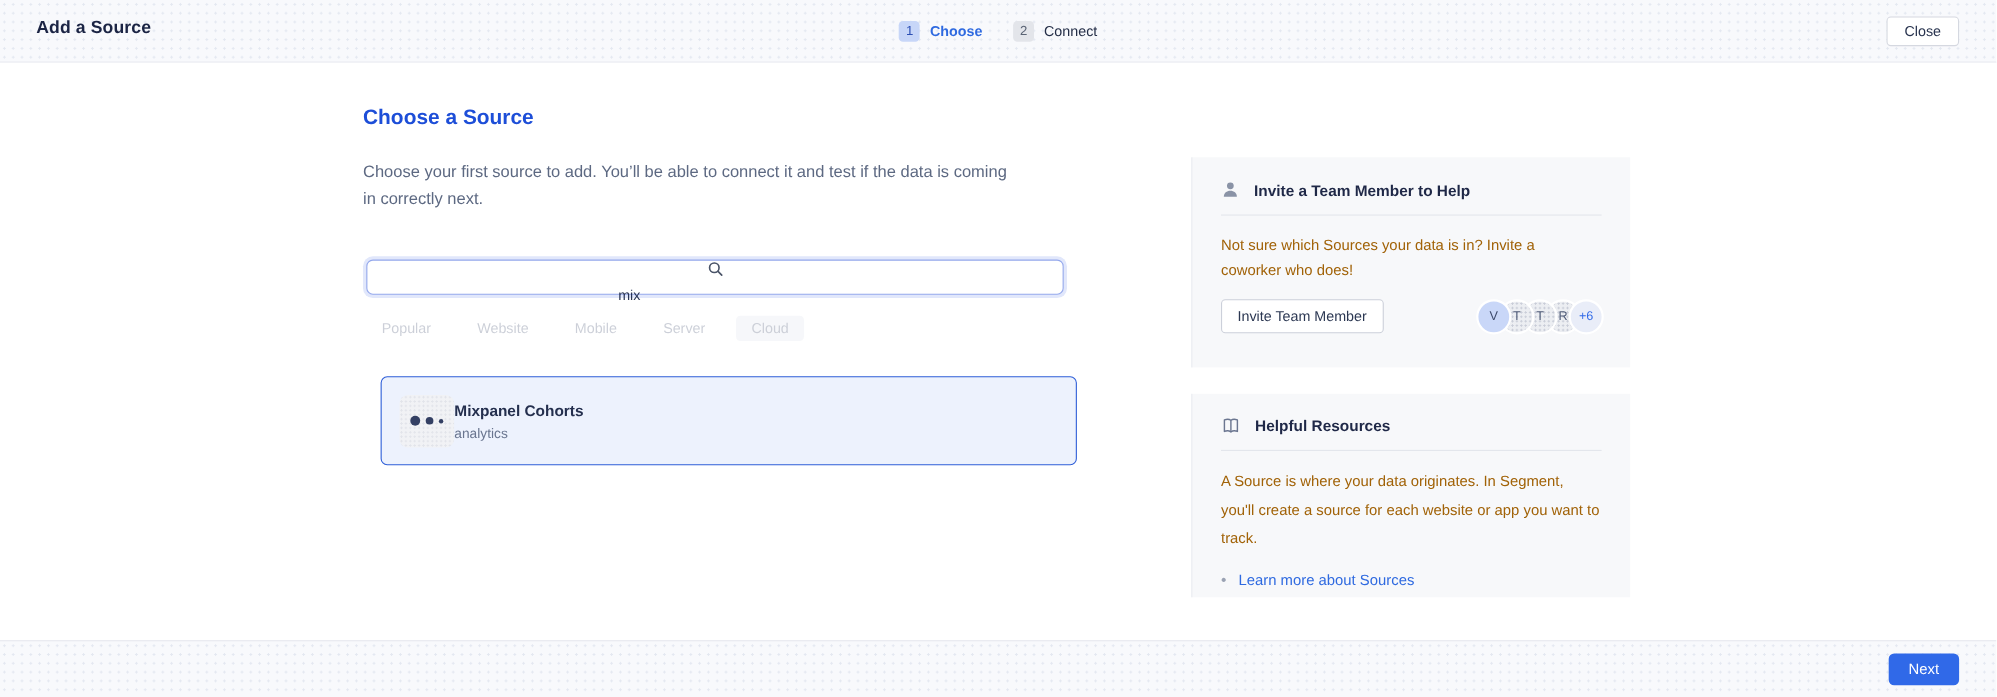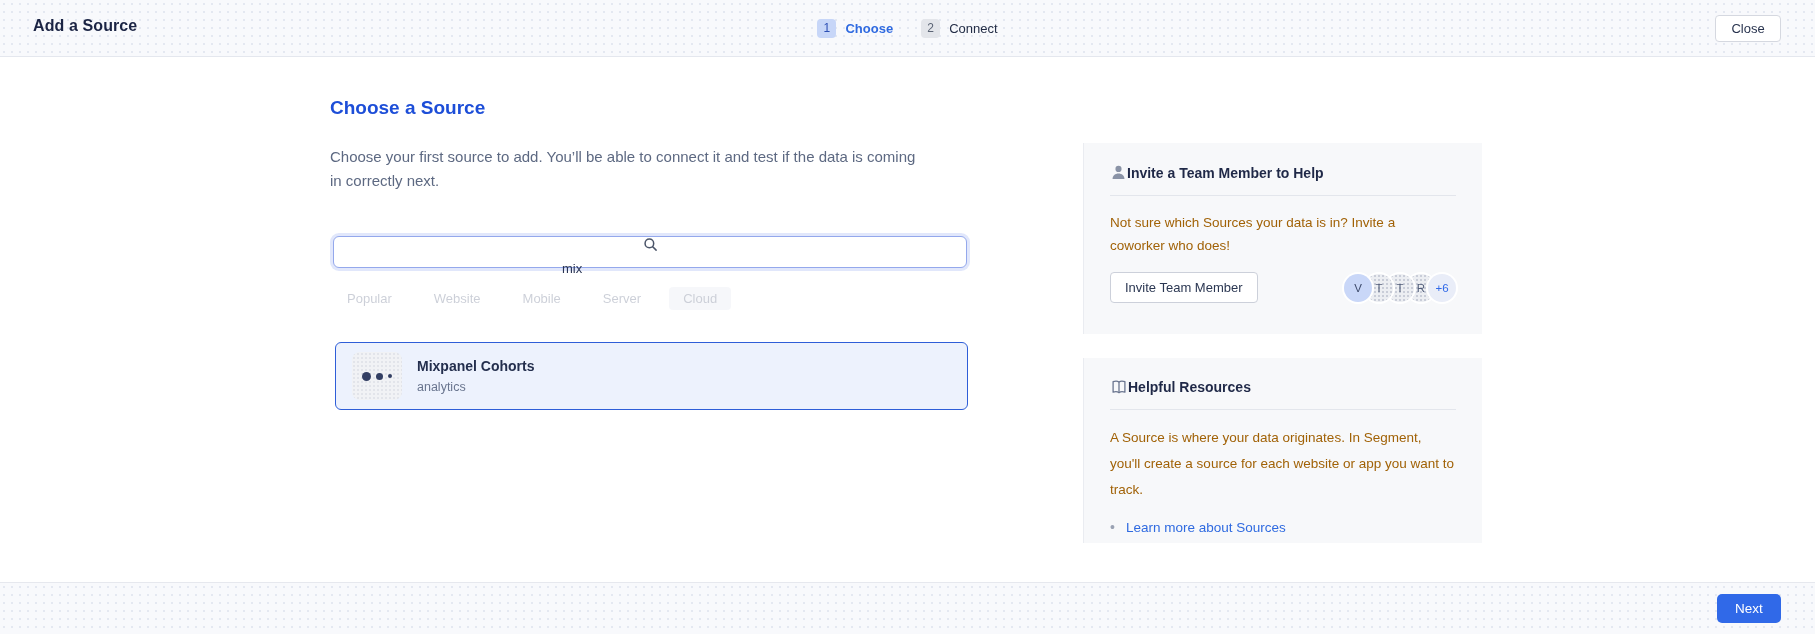--- a/index.html
+++ b/index.html
@@ -64,23 +64,23 @@
   }
   .cat-tabs {
     position:absolute; top:230px; left:3px; height:24px;
     display:flex; align-items:flex-start; gap:14px; opacity:.26;
   }
   .cat-tab {
     font-size:13px; color:#3d4a6b; padding:4px 14px; border-radius:4px; cursor:pointer;
   }
   .cat-tab.pill { background:#dfe3ec; }
   .source-card {
-    position:absolute; top:285px; left:5px; width:633px; height:68px;
+    position:absolute; top:285px; left:16px; width:633px; height:81px;
     background:#edf2fd; border:1px solid #2e5ed8; border-radius:6px;
-    display:flex; align-items:center; padding:0 16px; gap:15px; cursor:pointer;
+    display:flex; align-items:center; padding:0 16px; cursor:pointer;
   }
   .source-logo {
     width:50px; height:48px; border-radius:8px; flex:0 0 auto;
     background-color:#f1f2f5;
     background-image:radial-gradient(circle, #e2e4ea .8px, transparent 1px);
     background-size:4px 4px;
     display:flex; align-items:center; justify-content:center; gap:5px;
   }
   .mx-dot { border-radius:50%; background:#333f63; }
   .mx-dot.d1 { width:9px; height:9px; }
@@ -89,21 +89,21 @@
   .source-title { font-size:14px; font-weight:600; color:#242f4e; }
   .source-sub { font-size:12.5px; color:#69758f; margin-top:6px; }
   
   .side-panel {
     position:absolute; left:1083px; width:399px;
     background:#f7f8fa; border-left:1px solid #eaecf1;
     padding:21px 26px;
   }
   .panel-invite { top:86px; height:191px; }
   .panel-resources { top:301px; height:185px; overflow:hidden; }
-  .panel-head { display:flex; align-items:flex-end; }
+  .panel-head { display:flex; align-items:flex-end; gap:13px; }
   .panel-title { font-size:14px; font-weight:600; color:#1f2847; }
   .panel-divider { border:none; border-top:1px solid #e3e6ec; margin-top:14px; }
   .panel-body { margin-top:15px; font-size:13.5px; color:#a16207; }
   .panel-invite .panel-body { width:330px; line-height:23px; }
   .panel-resources .panel-body { width:345px; line-height:26px; }
   .invite-actions { margin-top:15px; display:flex; align-items:center; justify-content:space-between; }
   .invite-btn {
     background:#ffffff; border:1px solid #ccd0da; border-radius:4px;
     padding:7px 14px; font-size:13px; color:#2b3752; font-family:inherit; cursor:pointer;
   }

